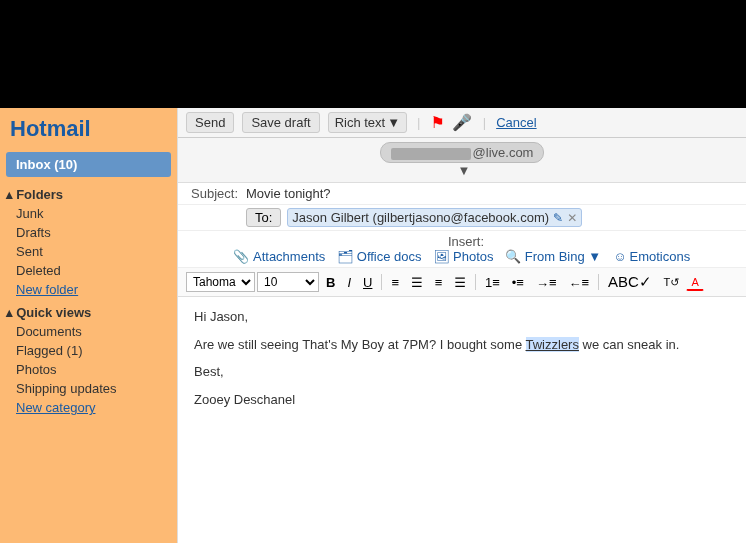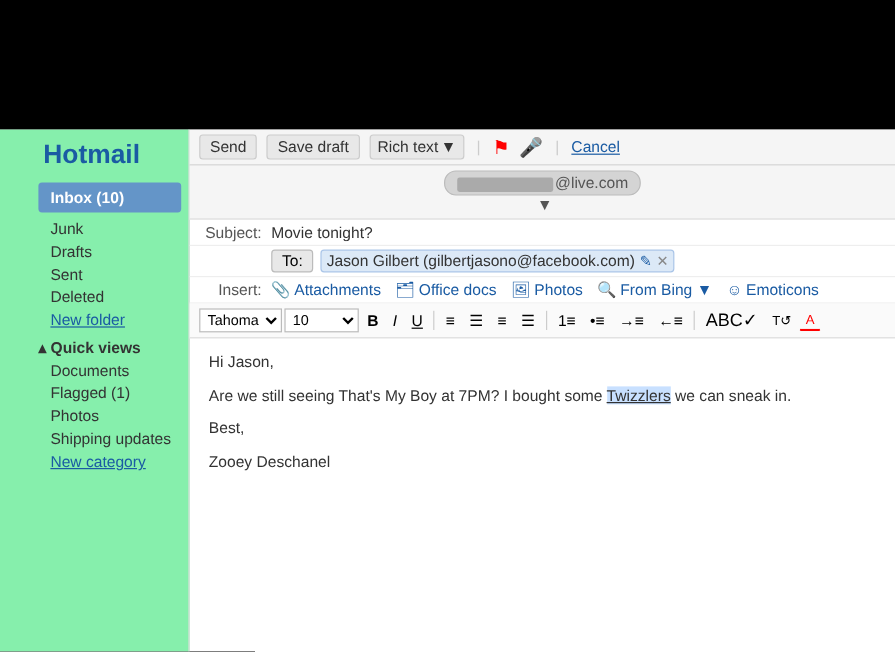--- a/index.html
+++ b/index.html
@@ -7,21 +7,21 @@
 
     #app { width: 746px; height: 543px; display: flex; flex-direction: column; background: #000; }
 
     
     .top-bar { height: 108px; background: #000; flex-shrink: 0; }
 
     
     .main-area { display: flex; flex: 1; background: #fff; }
 
     
-    .sidebar { width: 158px; background: #86efac; flex-shrink: 0; border-right: 1px solid #ddd; padding-top: 0; padding-left: 26px; }
+    .sidebar { width: 178px; background: #fdba74; flex-shrink: 0; border-right: 1px solid #ddd; padding-top: 0; }
 
     .sidebar-logo { font-size: 22px; font-weight: bold; color: #1A5BA3; padding: 8px 10px 6px 10px; }
 
     .inbox-btn { background: #6495C8; color: #fff; font-weight: bold; font-size: 13px; padding: 5px 10px; margin: 4px 6px; border-radius: 3px; cursor: pointer; }
 
     .sidebar-section-header { font-size: 13px; font-weight: bold; color: #333; padding: 6px 8px 2px 6px; }
     .sidebar-item { padding: 2px 8px 2px 16px; font-size: 13px; color: #333; cursor: pointer; }
     .sidebar-item.link { color: #1A5BA3; text-decoration: underline; cursor: pointer; }
 
     
@@ -44,21 +44,21 @@
     
     .form-row { display: flex; align-items: center; border-bottom: 1px solid #eee; padding: 3px 8px; flex-shrink: 0; }
     .form-label { width: 60px; text-align: right; padding-right: 8px; color: #555; font-size: 13px; }
     .to-btn { background: #e8e8e8; border: 1px solid #bbb; border-radius: 3px; padding: 1px 8px; font-size: 13px; cursor: pointer; margin-right: 6px; }
     .recipient-tag { background: #dce9f7; border: 1px solid #aac5e8; border-radius: 3px; padding: 1px 4px; font-size: 13px; color: #333; display: flex; align-items: center; gap: 4px; }
     .edit-icon { color: #1A5BA3; cursor: pointer; font-size: 12px; }
     .remove-icon { color: #888; cursor: pointer; font-size: 12px; }
     .subject-input { flex: 1; border: none; outline: none; font-size: 13px; color: #333; background: transparent; }
 
     
-    .insert-row { display: flex; align-items: center; border-bottom: 1px solid #eee; padding: 3px 8px; flex-shrink: 0; }
+    .insert-row { display: flex; align-items: center; border-bottom: 1px solid #eee; padding: 3px 8px; flex-shrink: 0; flex-direction: column; }
     .insert-label { width: 60px; text-align: right; padding-right: 8px; color: #555; font-size: 13px; }
     .insert-items { display: flex; gap: 12px; align-items: center; }
     .insert-item { display: flex; align-items: center; gap: 3px; color: #1A5BA3; cursor: pointer; font-size: 13px; text-decoration: none; }
 
     
     .format-toolbar { display: flex; align-items: center; gap: 2px; padding: 3px 8px; border-bottom: 1px solid #ddd; background: #fafafa; flex-shrink: 0; }
     .font-select { padding: 1px 2px; font-size: 12px; border: 1px solid #bbb; background: #fff; cursor: pointer; }
     .size-select { padding: 1px 2px; font-size: 12px; border: 1px solid #bbb; background: #fff; width: 62px; cursor: pointer; }
     .fmt-btn { background: none; border: 1px solid transparent; padding: 1px 4px; font-size: 13px; cursor: pointer; border-radius: 2px; }
     .fmt-sep { width: 1px; height: 16px; background: #ccc; margin: 0 2px; }
@@ -77,20 +77,21 @@
 <div id="app">
 
   <div class="top-bar"></div>
 
   <div class="main-area">
 
     <div class="sidebar">
       <div class="sidebar-logo">Hotmail</div>
       <div class="inbox-btn">Inbox (10)</div>
 
+      <div class="sidebar-section-header">▴ Folders</div>
       <div class="sidebar-item">Junk</div>
       <div class="sidebar-item">Drafts</div>
       <div class="sidebar-item">Sent</div>
       <div class="sidebar-item">Deleted</div>
       <div class="sidebar-item link">New folder</div>
 
       <div class="sidebar-section-header">▴ Quick views</div>
       <div class="sidebar-item">Documents</div>
       <div class="sidebar-item">Flagged (1)</div>
       <div class="sidebar-item">Photos</div>

